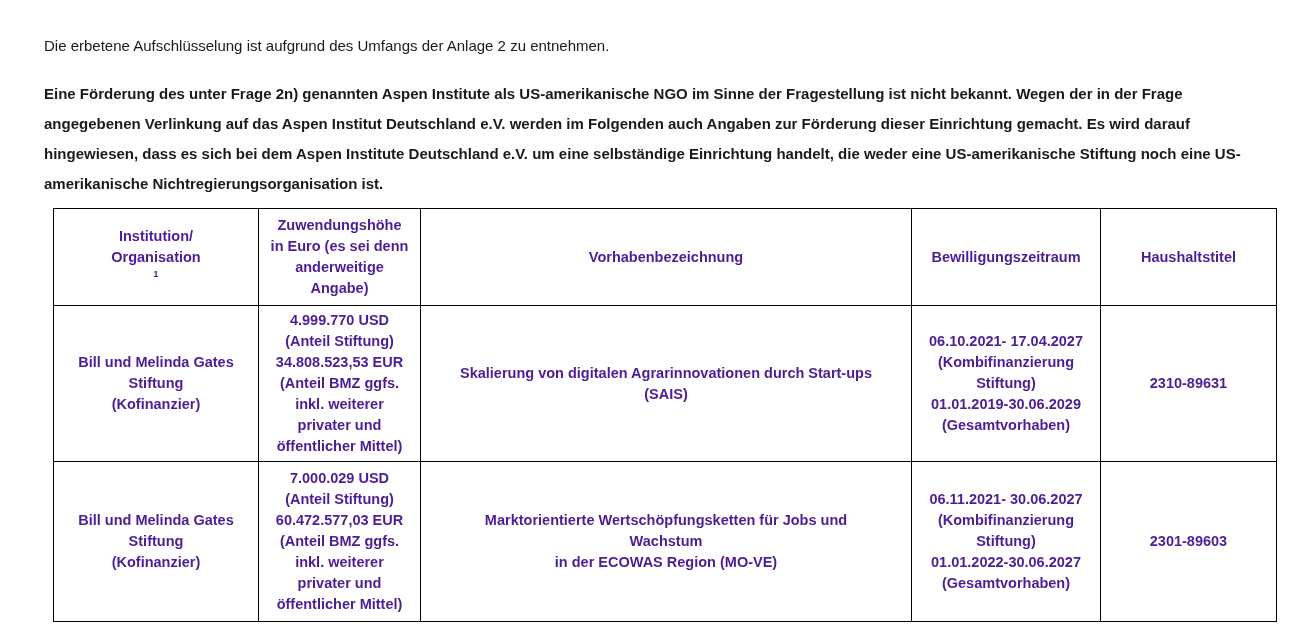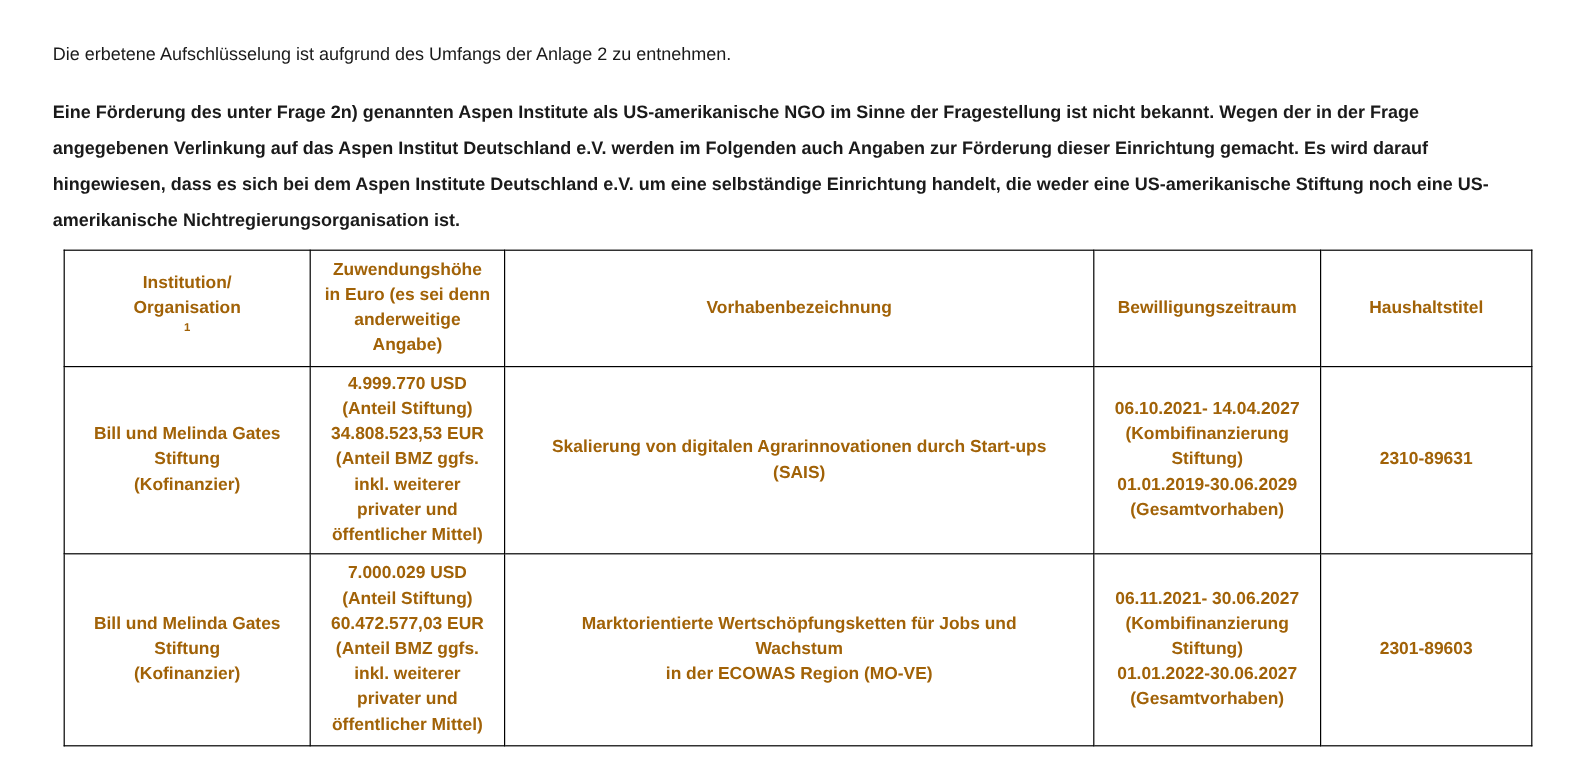--- a/index.html
+++ b/index.html
@@ -37,21 +37,21 @@
   .para:last-child { margin-bottom: 0; font-weight: bold; }
 
   table.grants {
     position: absolute;
     left: 53px;
     top: 208px;
     width: 1223px;
     border-collapse: collapse;
     table-layout: fixed;
     font-size: 14.5px;
-    color: #a16207;
+    color: #4c1d95;
   }
   table.grants td, table.grants th {
     border: 1px solid #000000;
     padding: 4px 6px;
     vertical-align: middle;
     text-align: center;
     line-height: 21px;
     font-weight: bold;
   }
   table.grants thead th {
@@ -125,21 +125,21 @@
           <span>(Anteil BMZ ggfs.</span>
           <span>inkl. weiterer</span>
           <span>privater und</span>
           <span>öffentlicher Mittel)</span>
         </td>
         <td class="cell-lines">
           <span>Skalierung von digitalen Agrarinnovationen durch Start-ups</span>
           <span>(SAIS)</span>
         </td>
         <td class="cell-lines">
-          <span>06.10.2021- 14.04.2027</span>
+          <span>06.10.2021- 17.04.2027</span>
           <span>(Kombifinanzierung</span>
           <span>Stiftung)</span>
           <span>01.01.2019-30.06.2029</span>
           <span>(Gesamtvorhaben)</span>
         </td>
         <td>2310-89631</td>
       </tr>
       <tr class="row-2">
         <td class="cell-lines">
           <span>Bill und Melinda Gates</span>

